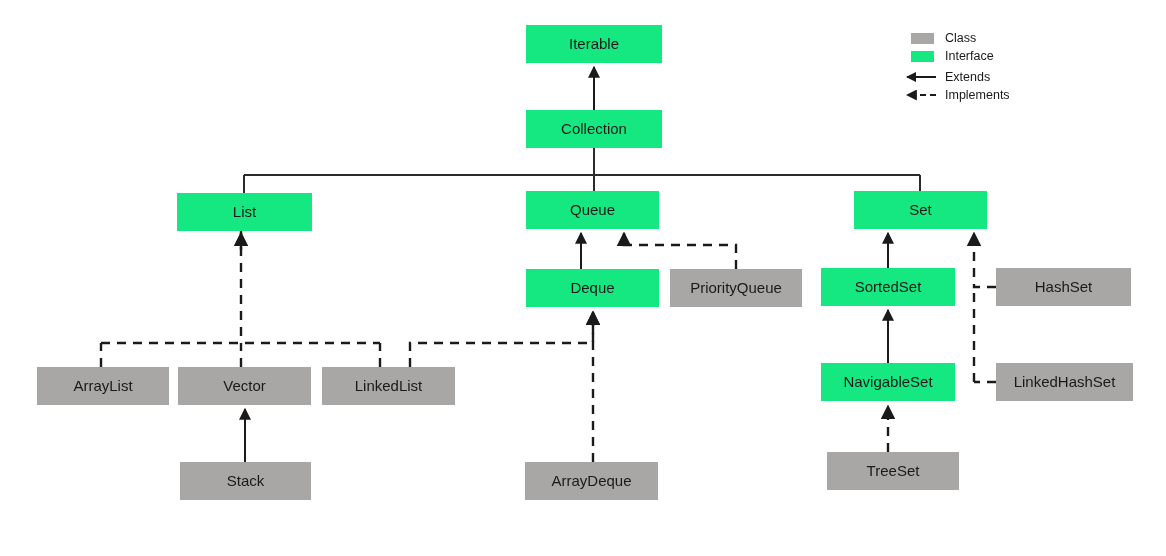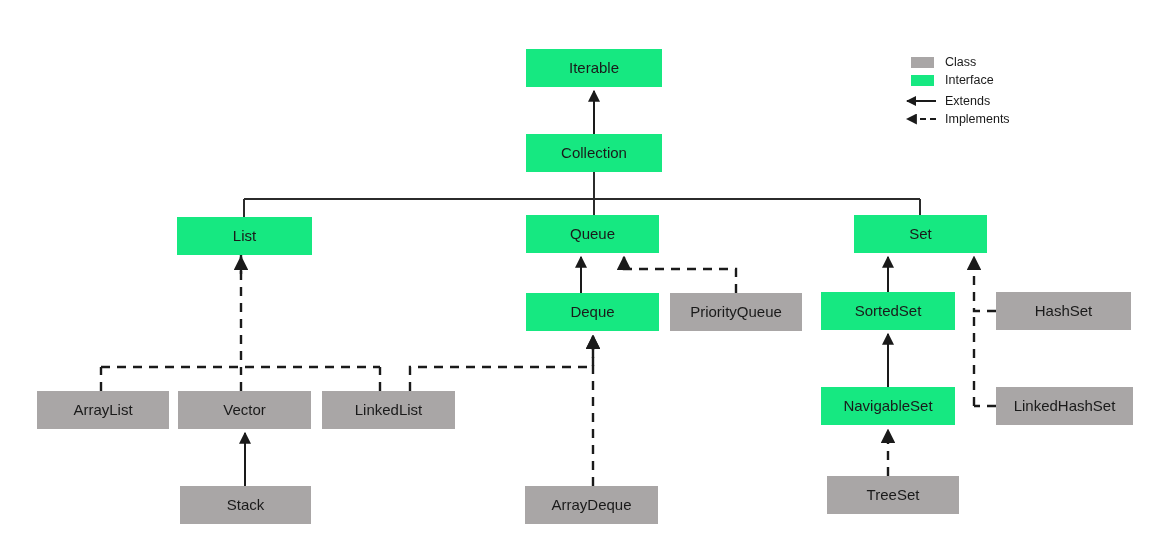--- a/index.html
+++ b/index.html
@@ -14,21 +14,20 @@
     font-family: "Liberation Sans", sans-serif;
     overflow: hidden;
     position: relative;
   }
   #diagram-root {
     position: absolute;
     left: 0;
     top: 0;
     width: 1166px;
     height: 500px;
-    margin-top: 24px;
   }
   svg#diagram-svg {
     display: block;
     width: 1166px;
     height: 556px;
   }
   .node-box {
     stroke: none;
   }
   .node-label {

